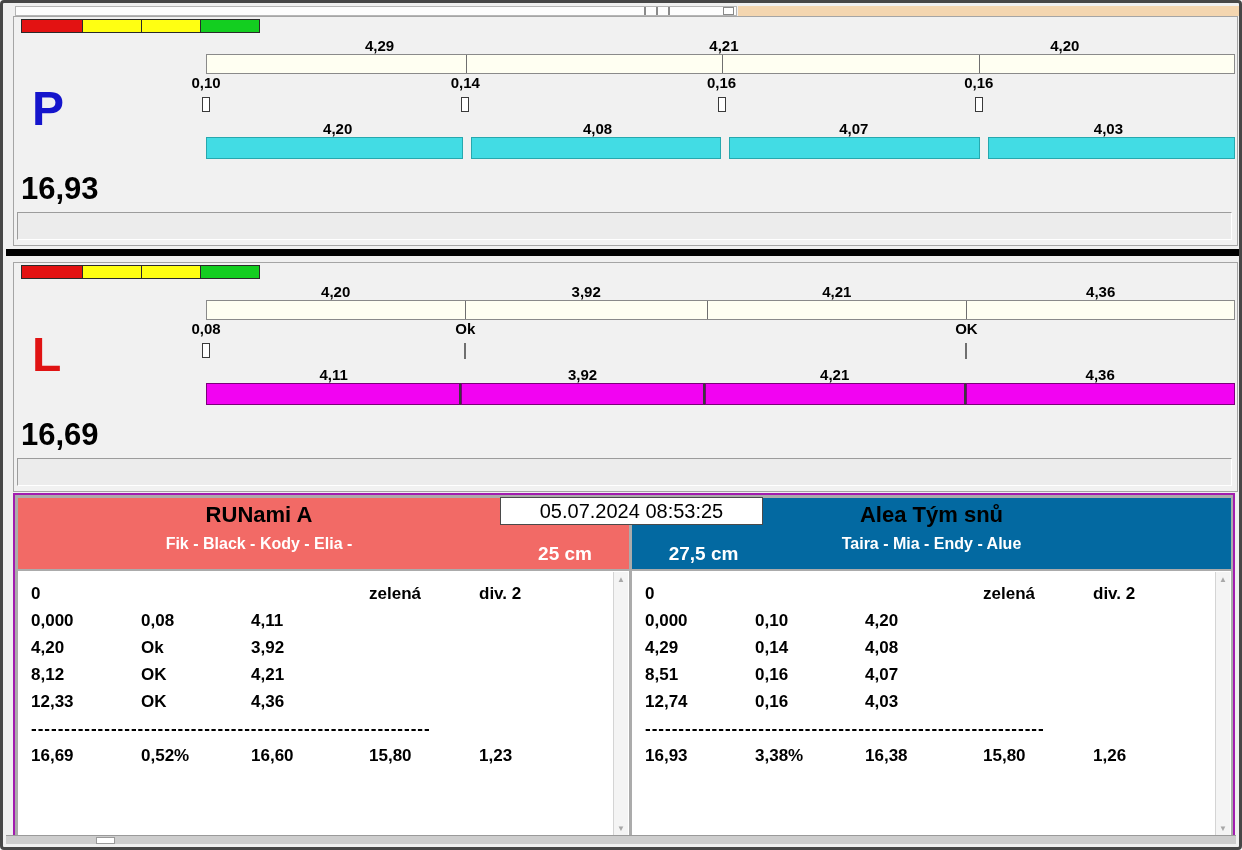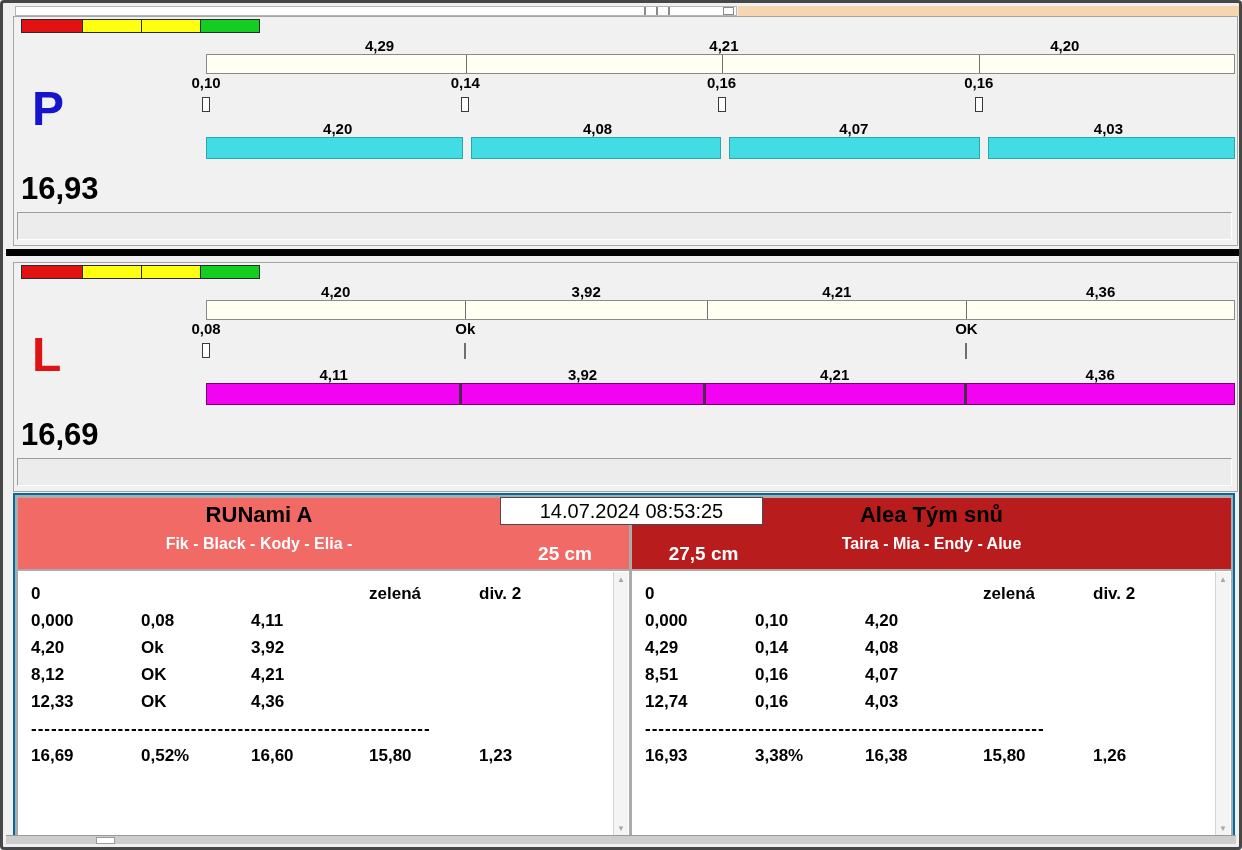--- a/index.html
+++ b/index.html
@@ -37,21 +37,21 @@
   .bar-cyan .barseg { border:1px solid #27a8ae; }
   .bar-magenta { gap:0; }
   .bar-magenta .barseg { border:1px solid #7a007a; border-right:2px solid #3a3a3a; }
   .bar-magenta .barseg:last-child { border-right:1px solid #7a007a; }
   .lane-total { position:absolute; left:7px; top:154px; font-size:31px; font-weight:700; color:#000; }
   .lane-strip { position:absolute; left:3px; top:195px; width:1215px; height:28px; background:#ececec; border:1px solid; border-color:#9c9c9c #ffffff #ffffff #9c9c9c; }
 
   .divider-black { position:absolute; left:3px; top:246px; width:1236px; height:7px; background:#000; }
 
   
-  .results { position:absolute; left:10px; top:490px; width:1222px; height:348px; background:#ababab; border:2px solid #0369a1; }
+  .results { position:absolute; left:10px; top:490px; width:1222px; height:348px; background:#ababab; border:2px solid #a21caf; }
   .team-header { position:absolute; top:3px; height:71px; overflow:visible; }
   .team-header.left  { left:3px; width:611px; }
   .team-header.right { left:617px; width:599px; }
   .team-main { position:absolute; top:0; display:flex; flex-direction:column; align-items:center; }
   .team-header.left  .team-main { left:0; width:482px; }
   .team-header.right .team-main { left:0; width:100%; }
   .team-name { margin-top:4px; font-size:22px; font-weight:700; color:#000; }
   .team-dogs { margin-top:7px; font-size:16px; font-weight:700; color:#fff; }
   .team-cm { position:absolute; bottom:4px; font-size:19px; font-weight:700; color:#fff; text-align:center; }
   .team-header.left  .team-cm { right:0; width:128px; }
@@ -200,29 +200,29 @@
   <section class="results">
 
     <div class="team-header left" style="background: rgb(242, 106, 102);">
       <div class="team-main">
         <div class="team-name">RUNami A</div>
         <div class="team-dogs">Fik - Black - Kody - Elia -</div>
       </div>
       <div class="team-cm">25 cm</div>
     </div>
 
-    <div class="team-header right" style="background: #b91c1c;">
+    <div class="team-header right" style="background: #0369a1;">
       <div class="team-main">
         <div class="team-name">Alea Tým snů</div>
         <div class="team-dogs">Taira - Mia - Endy - Alue</div>
       </div>
       <div class="team-cm">27,5 cm</div>
     </div>
 
-    <div class="datetime">14.07.2024 08:53:25</div>
+    <div class="datetime">05.07.2024 08:53:25</div>
 
     <div class="team-table left">
       <div class="tbl">
         <div class="trow">
           <span style="grid-column:1">0</span>
           <span style="grid-column:4">zelená</span>
           <span style="grid-column:5">div. 2</span>
         </div>
         <div class="trow">
           <span>0,000</span>

